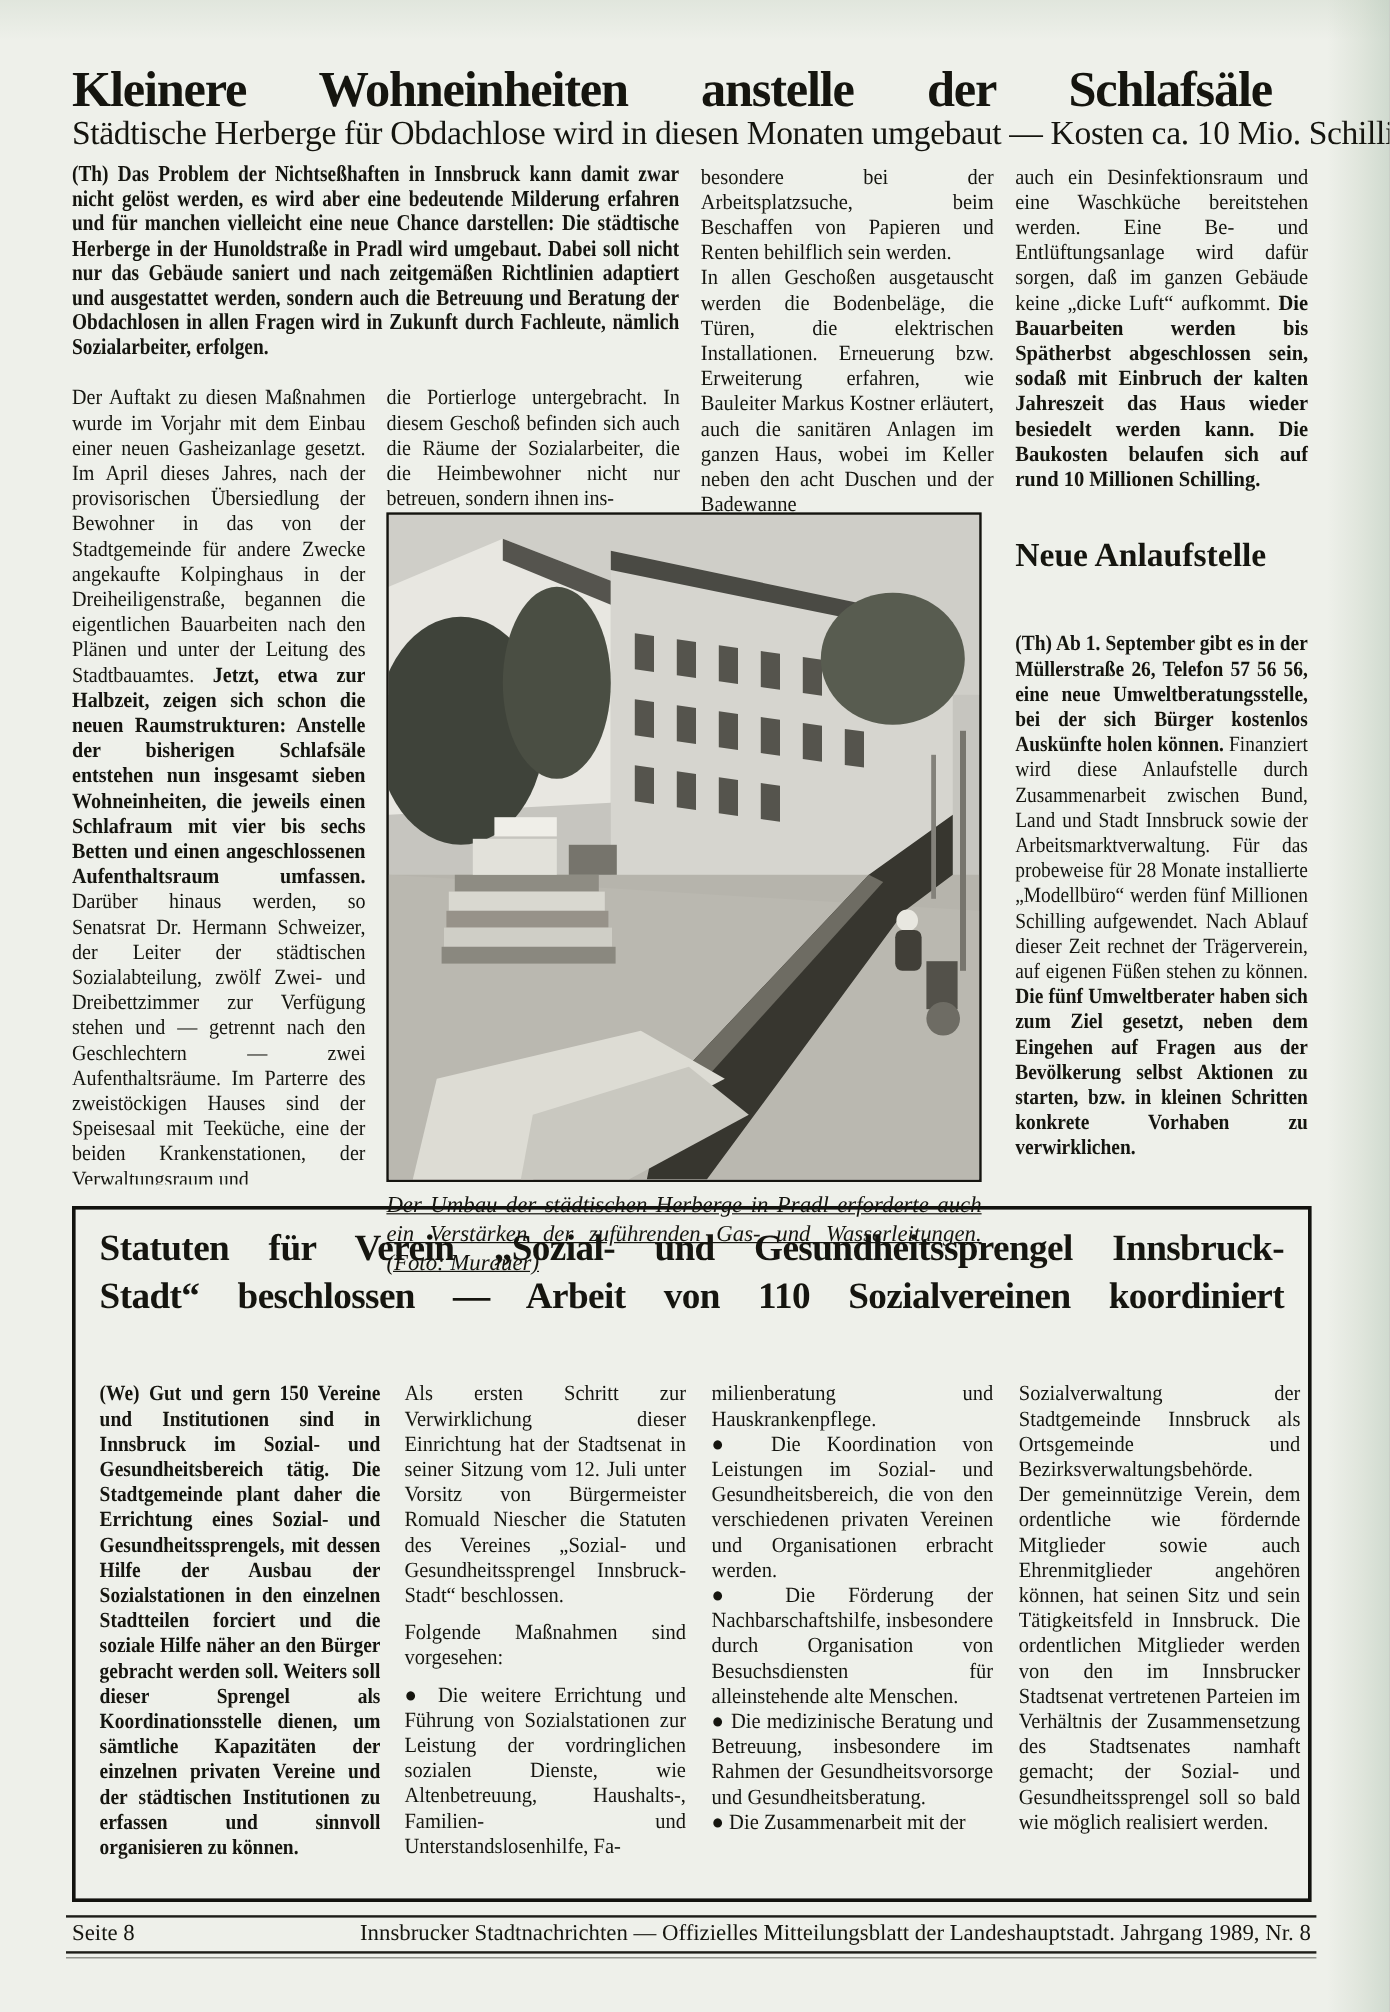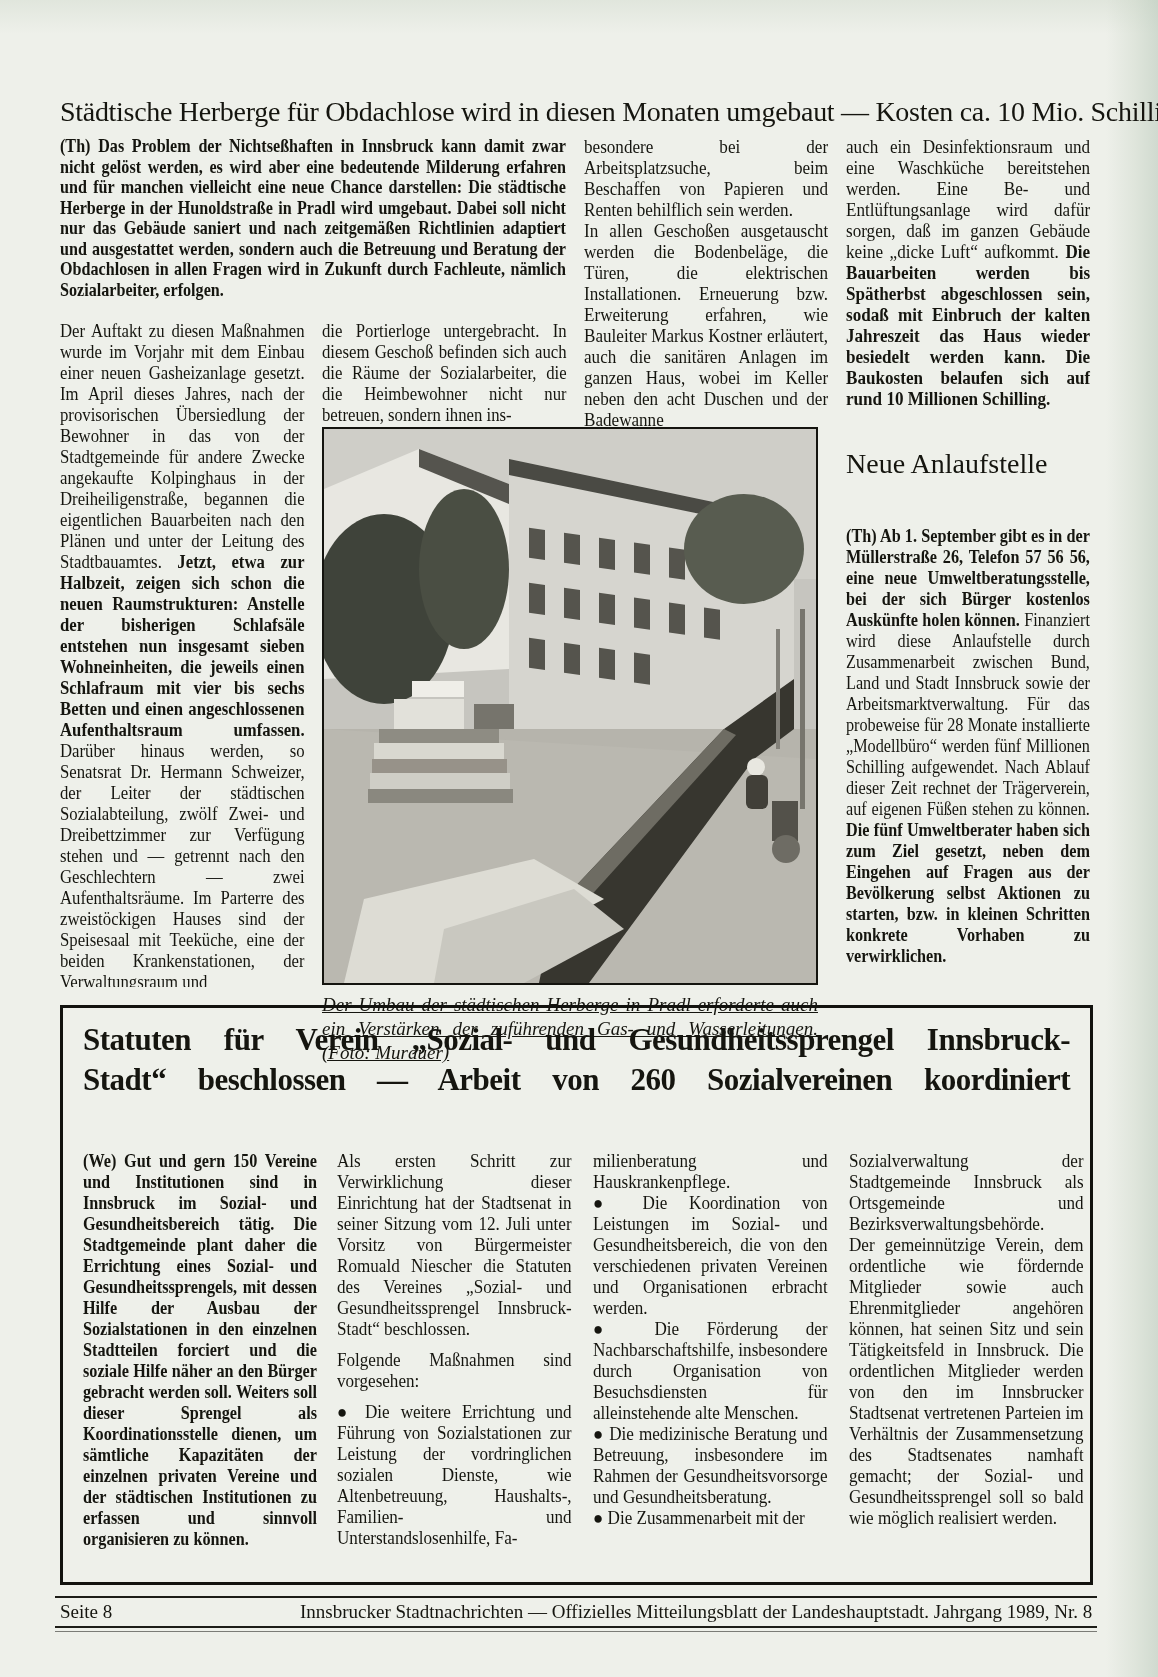--- a/index.html
+++ b/index.html
@@ -21,36 +21,37 @@
   .just{text-align:justify;hyphens:auto;-webkit-hyphens:auto;}
   .jlast{text-align:justify;text-align-last:justify;}
   .headline1{font-weight:bold;font-size:42px;line-height:46px;letter-spacing:-1px;white-space:nowrap;}
   .subhead1{font-size:28px;line-height:28px;letter-spacing:-.3px;white-space:nowrap;}
   .lead{font-weight:bold;font-size:19px;line-height:20.5px;transform:scaleX(.849);transform-origin:left top;}
   .body-txt{font-size:18px;line-height:21px;overflow:hidden;}
   .cond93{transform:scaleX(.93);transform-origin:left top;}
   .cond95{transform:scaleX(.95);transform-origin:left top;}
   .cond90{transform:scaleX(.90);transform-origin:left top;}
   .caption{font-style:italic;font-size:19px;line-height:24px;text-decoration:underline;}
-  .sidebar-head{font-weight:normal;font-size:28px;line-height:33px;}
+  .sidebar-head{font-weight:bold;font-size:28px;line-height:33px;}
   .box2{border:3px solid #12120e;}
   .headline2{font-weight:bold;font-size:31px;line-height:40px;letter-spacing:-.5px;}
   .footer-txt{font-size:19px;line-height:22px;}
   .rule{background:#1d1d18;}
   p{margin:0;}
   .pgap{margin-top:10px;}
   b{font-weight:bold;}
 </style>
 </head>
 <body>
 
 <div class="page">
   <div class="bleed-top"></div>
   <div class="bleed-right"></div>
 
+  <div class="abs headline1 jlast" style="left:60px;top:52px;width:1000px;">Kleinere Wohneinheiten anstelle der Schlafsäle</div>
 
   <div class="abs subhead1 jlast" style="left:60px;top:98px;width:1008px;">Städtische Herberge für Obdachlose wird in diesen Monaten umgebaut — Kosten ca. 10 Mio. Schilling</div>
 
   <div class="abs lead just" style="left:60px;top:136px;width:596px;height:188px;overflow:hidden;">(Th) Das Problem der Nichtseßhaften in Innsbruck kann damit zwar nicht gelöst werden, es wird aber eine bedeutende Milderung erfahren und für manchen vielleicht eine neue Chance darstellen: Die städtische Herberge in der Hunoldstraße in Pradl wird umgebaut. Dabei soll nicht nur das Gebäude saniert und nach zeitgemäßen Richtlinien adaptiert und ausgestattet werden, sondern auch die Betreuung und Beratung der Obdachlosen in allen Fragen wird in Zukunft durch Fachleute, nämlich Sozialarbeiter, erfolgen.</div>
 
   <div class="abs body-txt cond93 just" style="left:60px;top:321px;width:263px;height:666px;">
     <p><span>Der Auftakt zu diesen Maßnahmen wurde im Vorjahr mit dem Einbau einer neuen Gasheizanlage gesetzt. Im April dieses Jahres, nach der provisorischen Übersiedlung der Bewohner in das von der Stadtgemeinde für andere Zwecke angekaufte Kolpinghaus in der Dreiheiligenstraße, begannen die eigentlichen Bauarbeiten nach den Plänen und unter der Leitung des Stadtbauamtes. </span><b>Jetzt, etwa zur Halbzeit, zeigen sich schon die neuen Raumstrukturen: Anstelle der bisherigen Schlafsäle entstehen nun insgesamt sieben Wohneinheiten, die jeweils einen Schlafraum mit vier bis sechs Betten und einen angeschlossenen Aufenthaltsraum umfassen. </b><span>Darüber hinaus werden, so Senatsrat Dr. Hermann Schweizer, der Leiter der städtischen Sozialabteilung, zwölf Zwei- und Dreibettzimmer zur Verfügung stehen und — getrennt nach den Geschlechtern — zwei Aufenthaltsräume. Im Parterre des zweistöckigen Hauses sind der Speisesaal mit Teeküche, eine der beiden Krankenstationen, der Verwaltungsraum und</span></p>
   </div>
 
   <div class="abs body-txt cond93 just" style="left:322px;top:321px;width:263px;height:108px;">die Portierloge untergebracht. In diesem Geschoß befinden sich auch die Räume der Sozialarbeiter, die die Heimbewohner nicht nur betreuen, sondern ihnen ins-</div>
@@ -138,21 +139,21 @@
     <div>Neue Anlaufstelle</div>
   </div>
 
   <div class="abs body-txt cond90 just" style="left:846px;top:526px;width:271px;height:462px;">
     <p><b>(Th) Ab 1. September gibt es in der Müllerstraße 26, Telefon 57 56 56, eine neue Umweltberatungsstelle, bei der sich Bürger kostenlos Auskünfte holen können. </b><span>Finanziert wird diese Anlaufstelle durch Zusammenarbeit zwischen Bund, Land und Stadt Innsbruck sowie der Arbeitsmarktverwaltung. Für das probeweise für 28 Monate installierte „Modellbüro“ werden fünf Millionen Schilling aufgewendet. Nach Ablauf dieser Zeit rechnet der Trägerverein, auf eigenen Füßen stehen zu können. </span><b>Die fünf Umweltberater haben sich zum Ziel gesetzt, neben dem Eingehen auf Fragen aus der Bevölkerung selbst Aktionen zu starten, bzw. in kleinen Schritten konkrete Vorhaben zu verwirklichen.</b></p>
   </div>
 
   <div class="abs box2" style="left:60px;top:1005px;width:1027px;height:574px;">
     <div class="abs headline2" style="left:20px;top:12px;width:987px;">
       <div class="jlast">Statuten für Verein „Sozial- und Gesundheitssprengel Innsbruck-</div>
-      <div class="jlast">Stadt“ beschlossen — Arbeit von 260 Sozialvereinen koordiniert</div>
+      <div class="jlast">Stadt“ beschlossen — Arbeit von 110 Sozialvereinen koordiniert</div>
     </div>
 
     <div class="abs body-txt cond90 just" style="left:20px;top:143px;width:260px;height:412px;font-weight:bold;">(We) Gut und gern 150 Vereine und Institutionen sind in Innsbruck im Sozial- und Gesundheitsbereich tätig. Die Stadtgemeinde plant daher die Errichtung eines Sozial- und Gesundheitssprengels, mit dessen Hilfe der Ausbau der Sozialstationen in den einzelnen Stadtteilen forciert und die soziale Hilfe näher an den Bürger gebracht werden soll. Weiters soll dieser Sprengel als Koordinationsstelle dienen, um sämtliche Kapazitäten der einzelnen privaten Vereine und der städtischen Institutionen zu erfassen und sinnvoll organisieren zu können.</div>
 
     <div class="abs body-txt cond95 just" style="left:274px;top:143px;width:247px;height:412px;">
       <p>Als ersten Schritt zur Verwirklichung dieser Einrichtung hat der Stadtsenat in seiner Sitzung vom 12. Juli unter Vorsitz von Bürgermeister Romuald Niescher die Statuten des Vereines „Sozial- und Gesundheitssprengel Innsbruck-Stadt“ beschlossen.</p>
       <p class="pgap">Folgende Maßnahmen sind vorgesehen:</p>
       <p class="pgap">● Die weitere Errichtung und Führung von Sozialstationen zur Leistung der vordringlichen sozialen Dienste, wie Altenbetreuung, Haushalts-, Familien- und Unterstandslosenhilfe, Fa-</p>
     </div>
 

